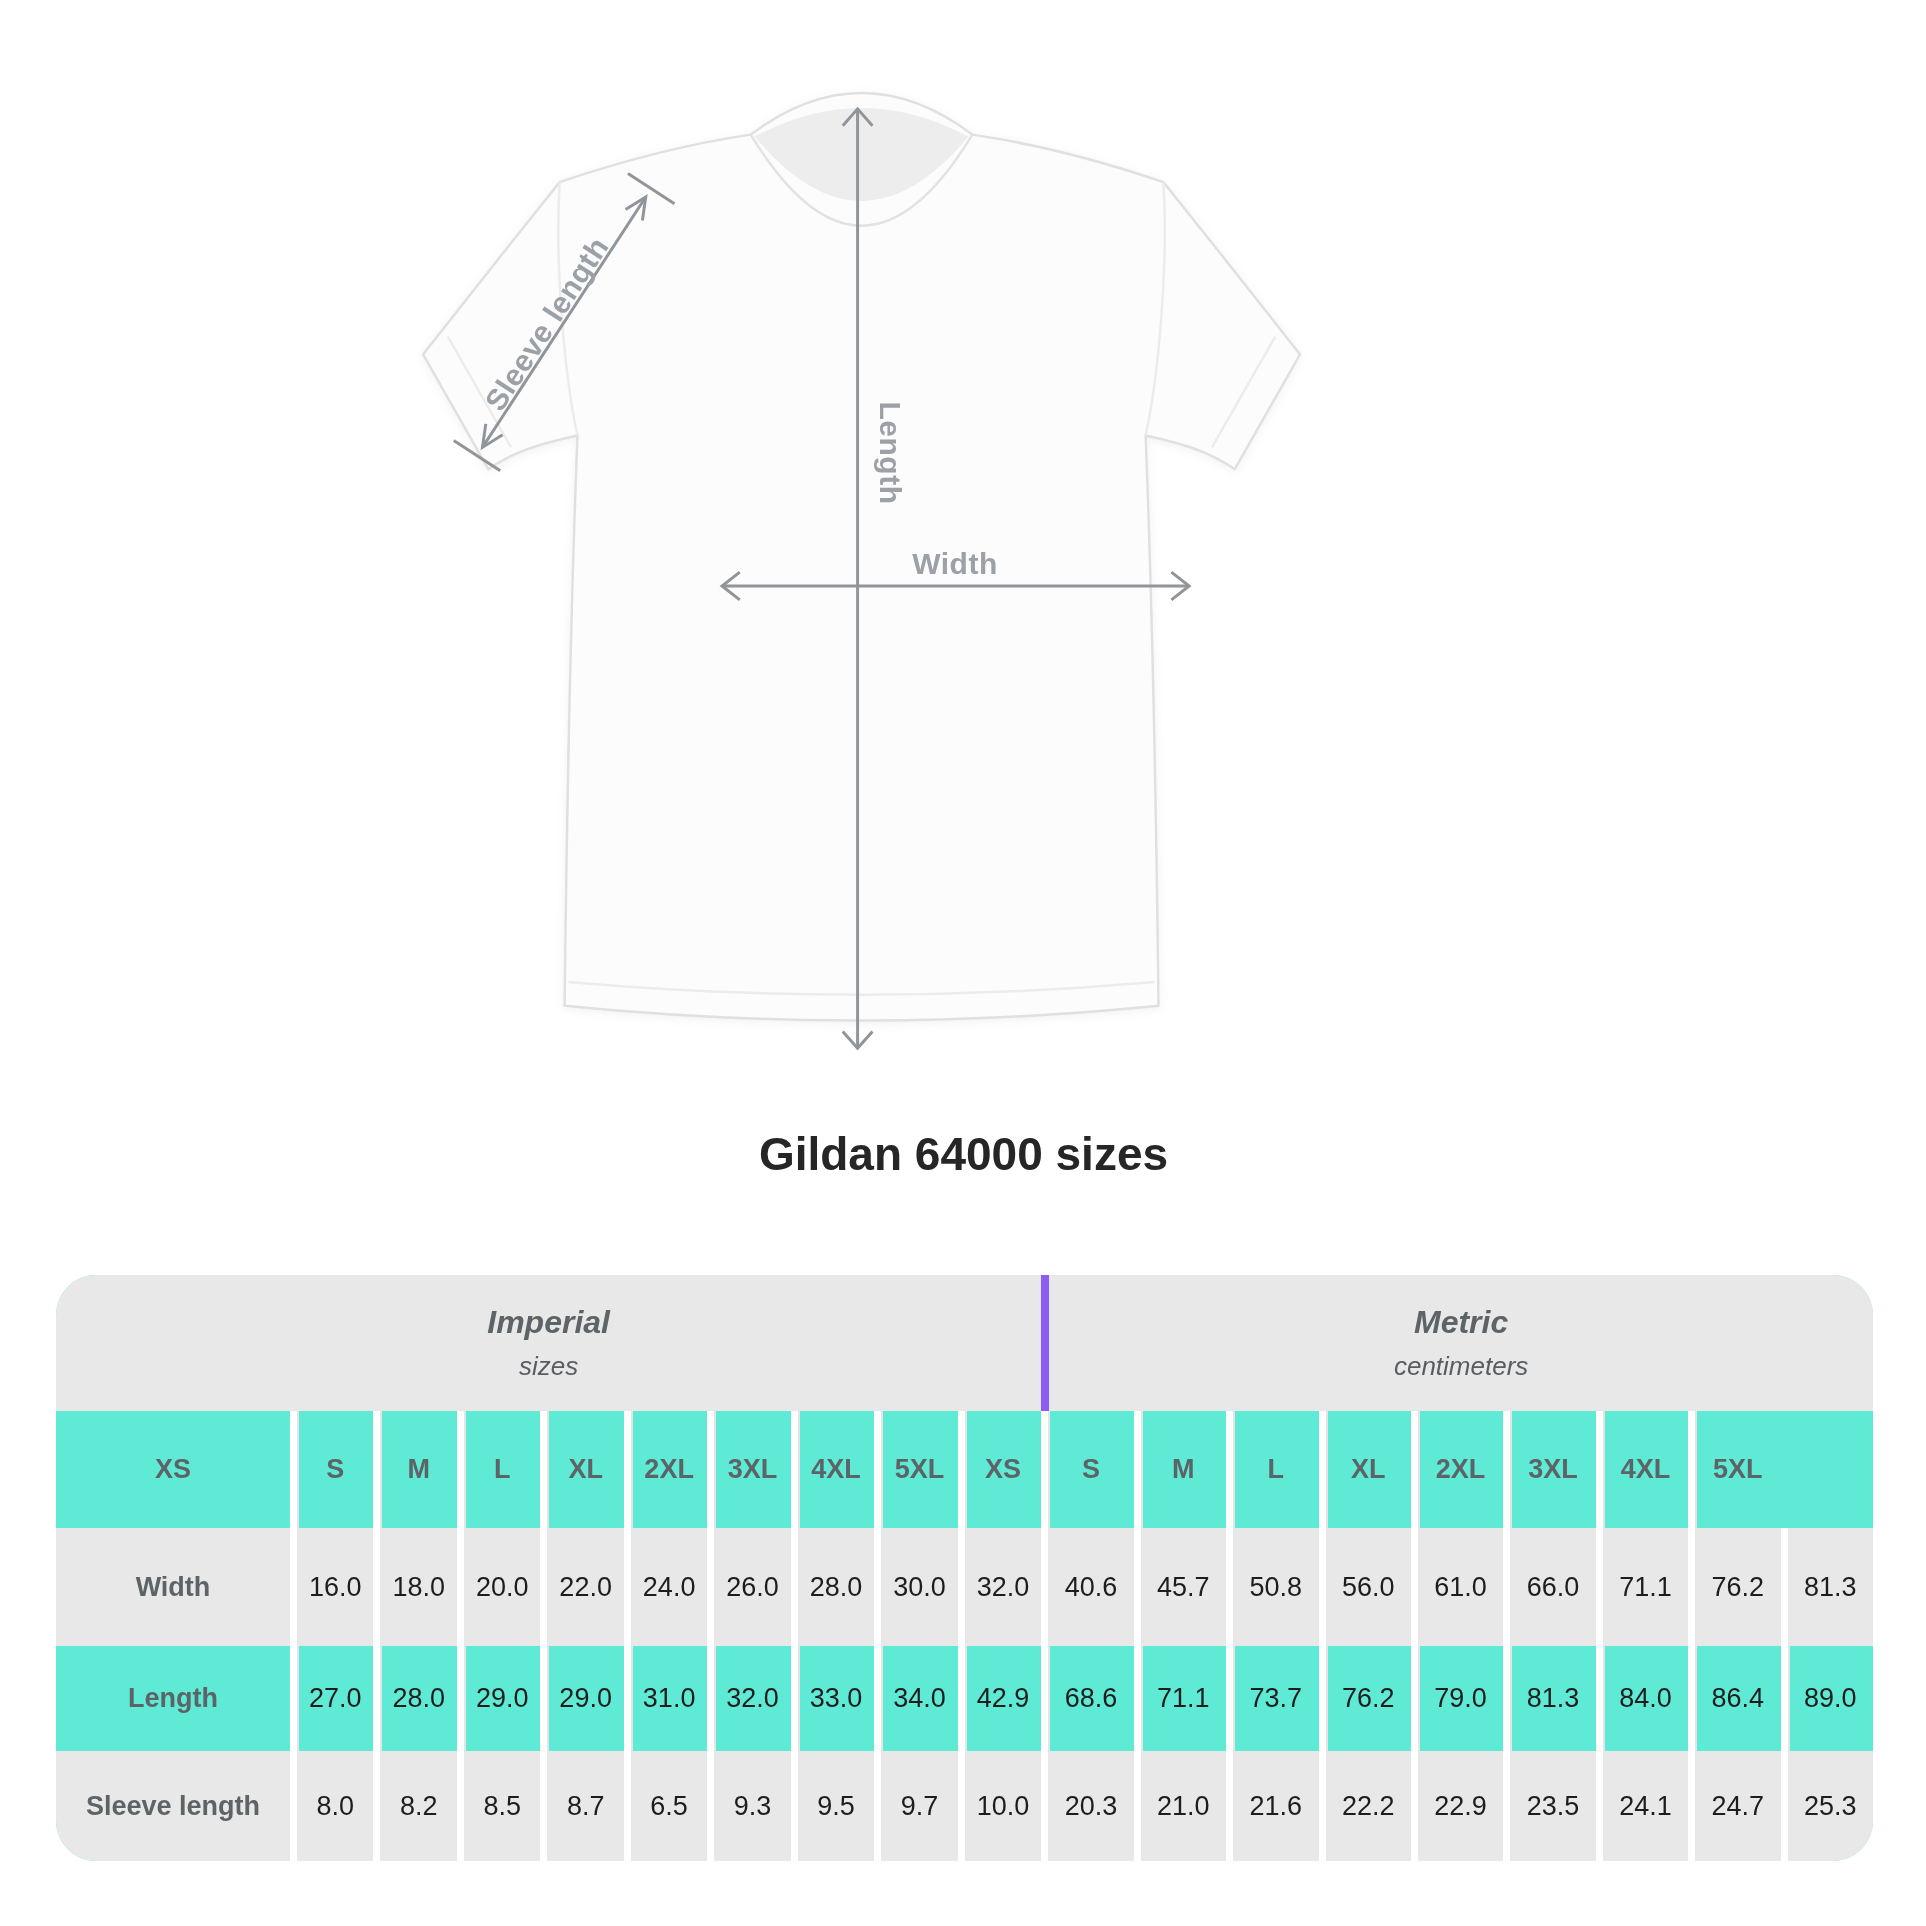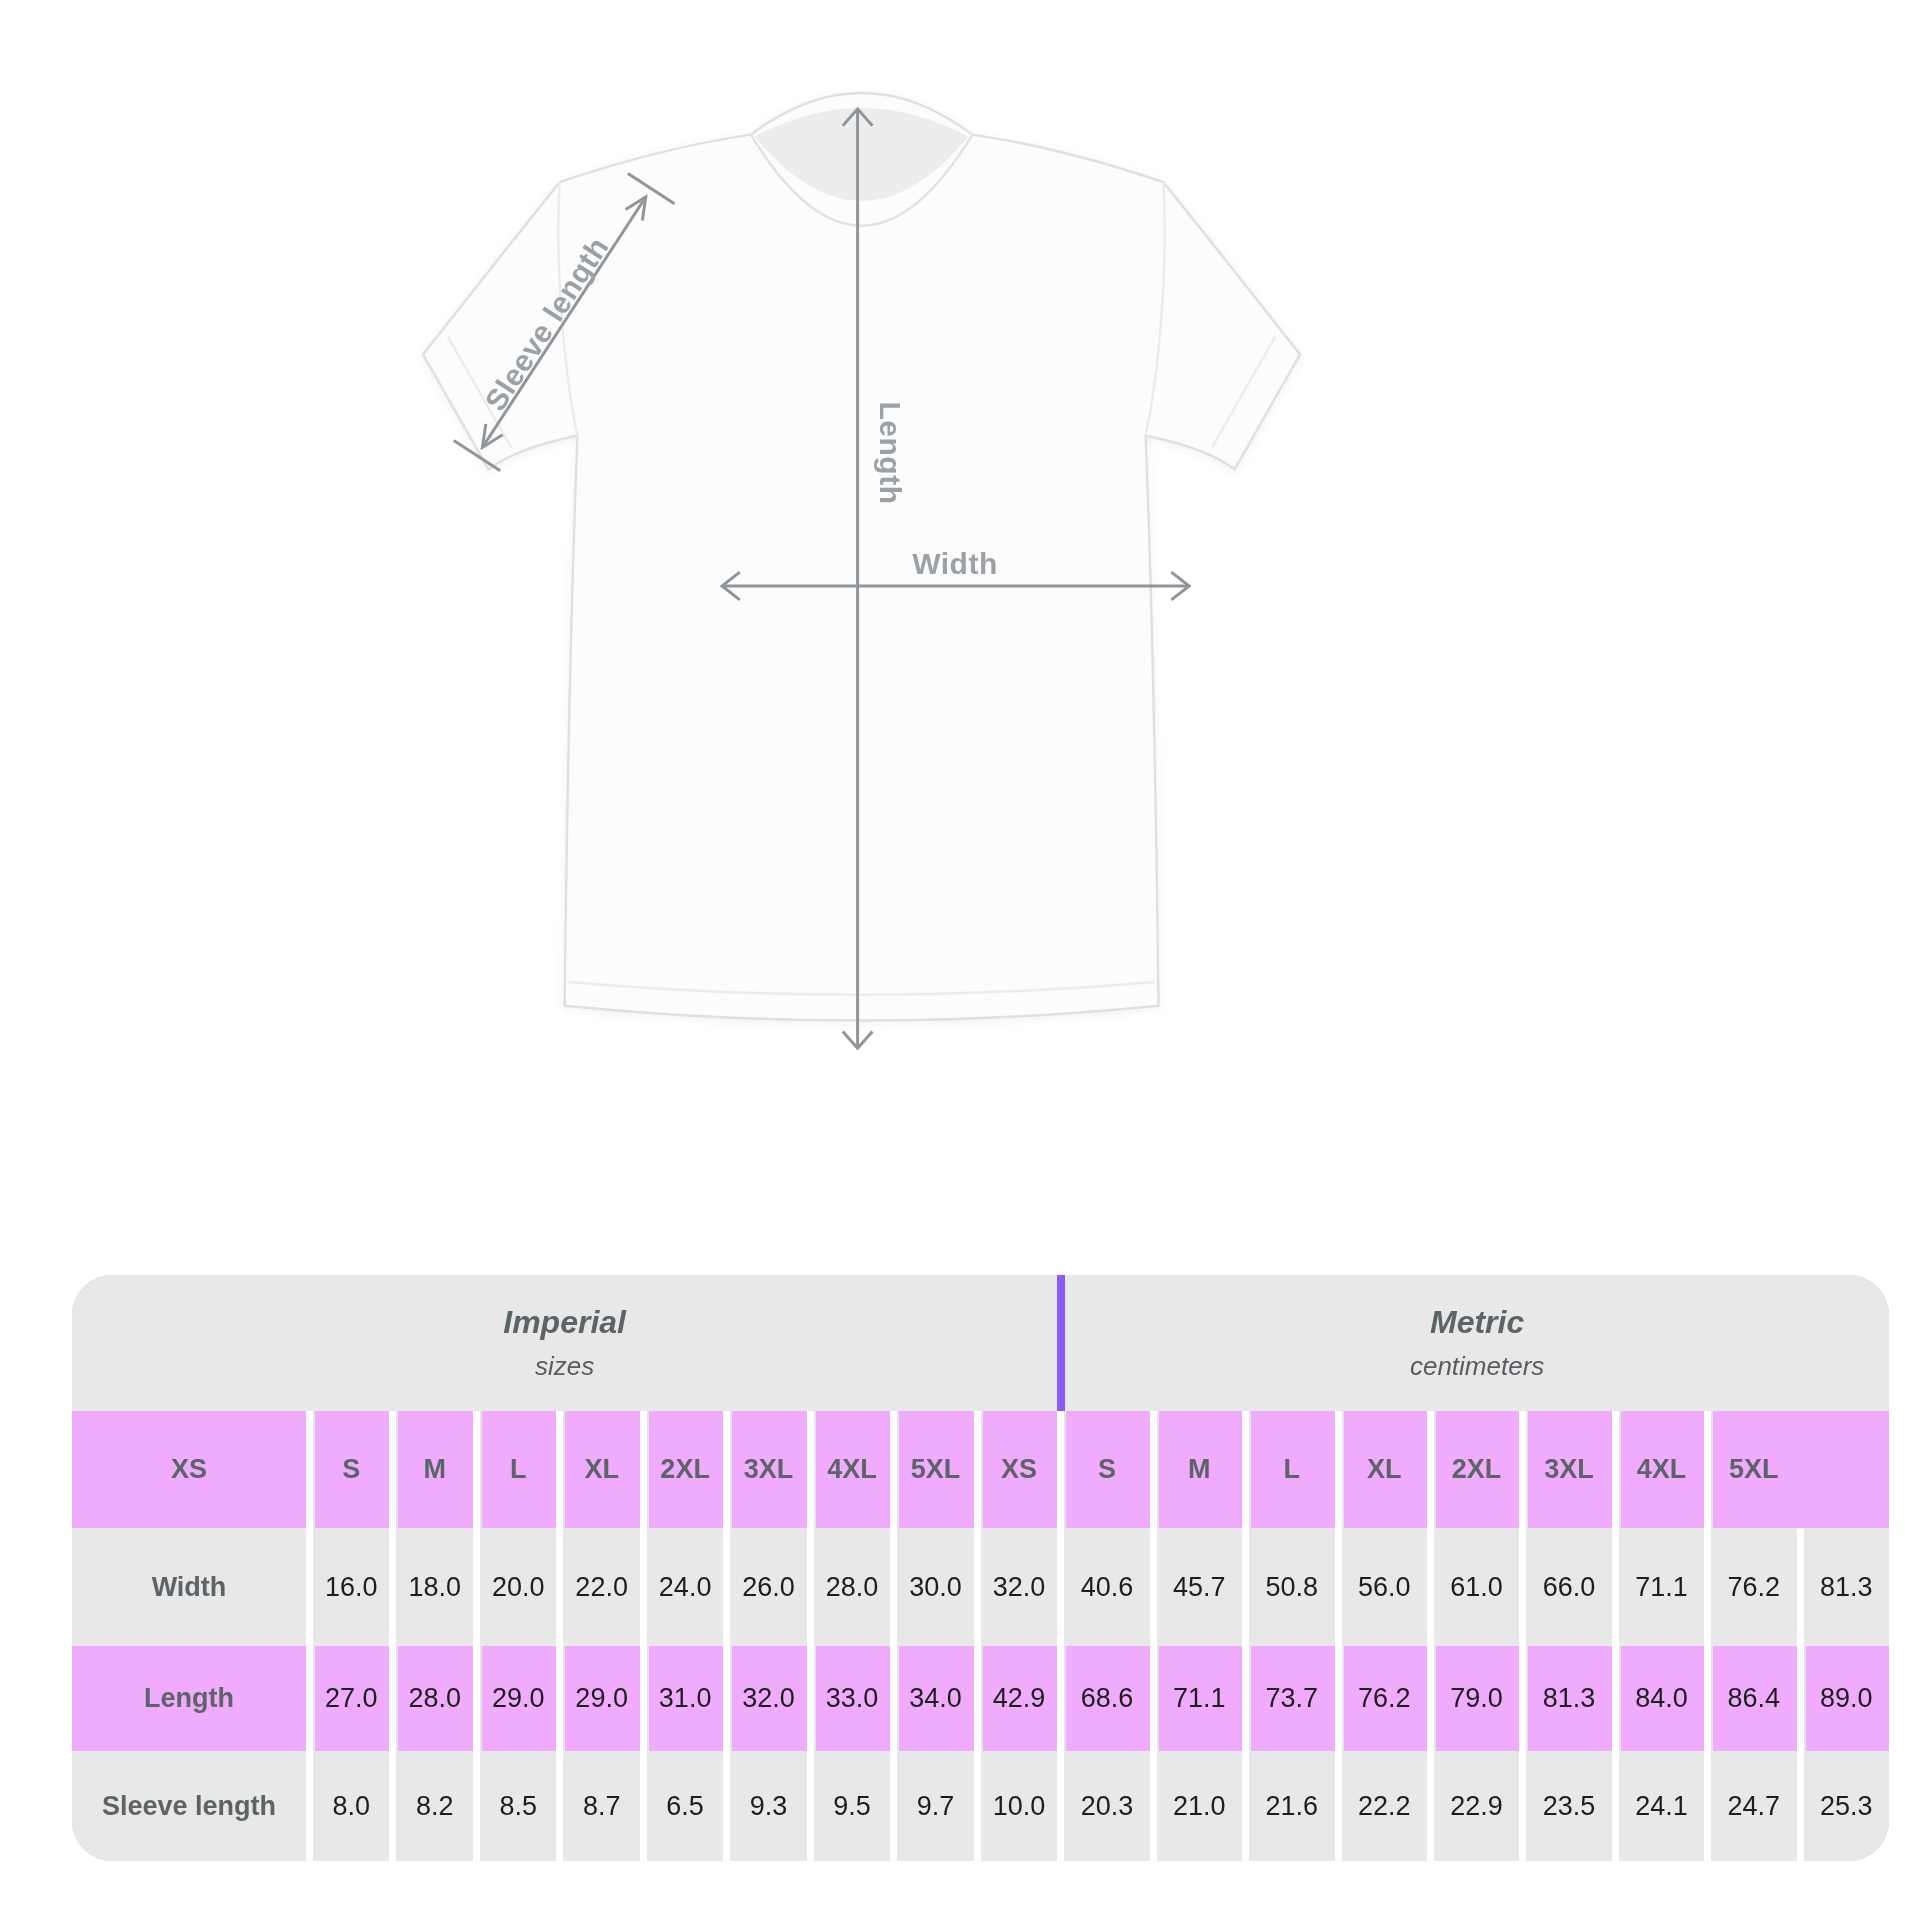--- a/index.html
+++ b/index.html
@@ -14,22 +14,22 @@
   .lbl-length{left:890px;top:453px;transform:translate(-50%,-50%) rotate(90deg);}
   .lbl-sleeve{left:547px;top:324px;transform:translate(-50%,-50%) rotate(-57deg);}
 
   
   .title{position:absolute;left:0;top:1127px;width:100%;text-align:center;
          font-size:46px;font-weight:700;color:#262626;}
   .subtitle{position:absolute;left:0;top:1190px;width:100%;text-align:center;
          font-size:27px;font-style:italic;color:#4e4e4e;}
 
   
-  .size-table{position:absolute;left:72px;top:1275px;width:1817px;height:586px;
-              border-radius:40px;overflow:hidden;background:#f0abfc;}
+  .size-table{position:absolute;left:56px;top:1275px;width:1817px;height:586px;
+              border-radius:40px;overflow:hidden;background:#5eead4;}
   .trow{display:grid;grid-template-columns:234px repeat(9,84fr) repeat(9,93fr);}
   .units{height:136px;}
   .unit-block{grid-column:1 / span 10;background:#e9e8e8;display:flex;flex-direction:column;
               align-items:center;justify-content:center;}
   .unit-block.metric{grid-column:11 / span 9;border-left:8px solid #8b5cf6;background-clip:padding-box;}
   .unit-name{font-size:32px;font-weight:700;font-style:italic;color:#5d6468;}
   .unit-sub{font-size:26px;font-style:italic;color:#585d61;margin-top:10px;}
 
   .t-header{height:117px;}
   .r-width{height:118px;}
@@ -97,20 +97,21 @@
         <line x1="634" y1="175.3" x2="681" y2="205.9"></line>
         <line x1="458" y1="445.1" x2="505" y2="475.7"></line>
       </g>
     </svg>
 
     <div class="dim-label lbl-sleeve">Sleeve length</div>
     <div class="dim-label lbl-length">Length</div>
     <div class="dim-label lbl-width">Width</div>
   </div>
 
+  <div class="title">Gildan 64000 sizes</div>
 
   <div class="size-table">
 
     <div class="trow units">
       <div class="unit-block imperial">
         <div class="unit-name">Imperial</div>
         <div class="unit-sub">sizes</div>
       </div>
       <div class="unit-block metric">
         <div class="unit-name">Metric</div>

